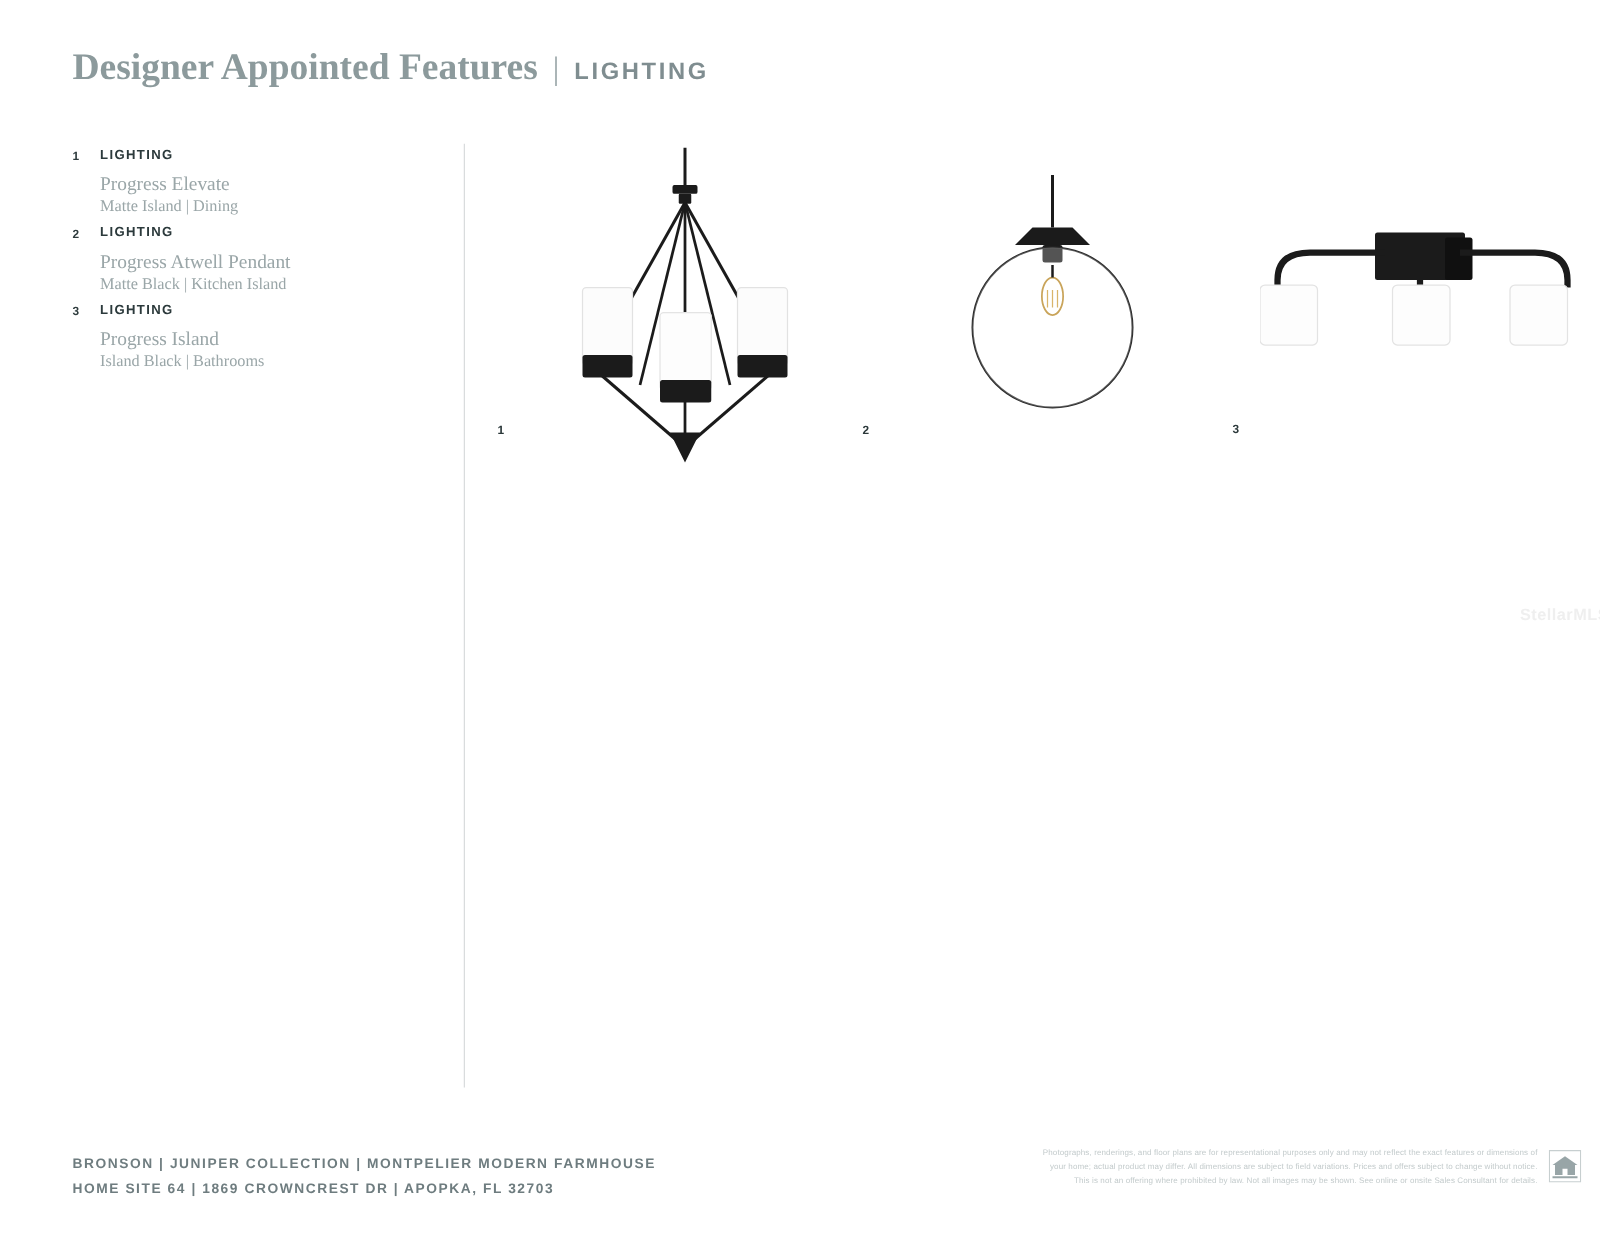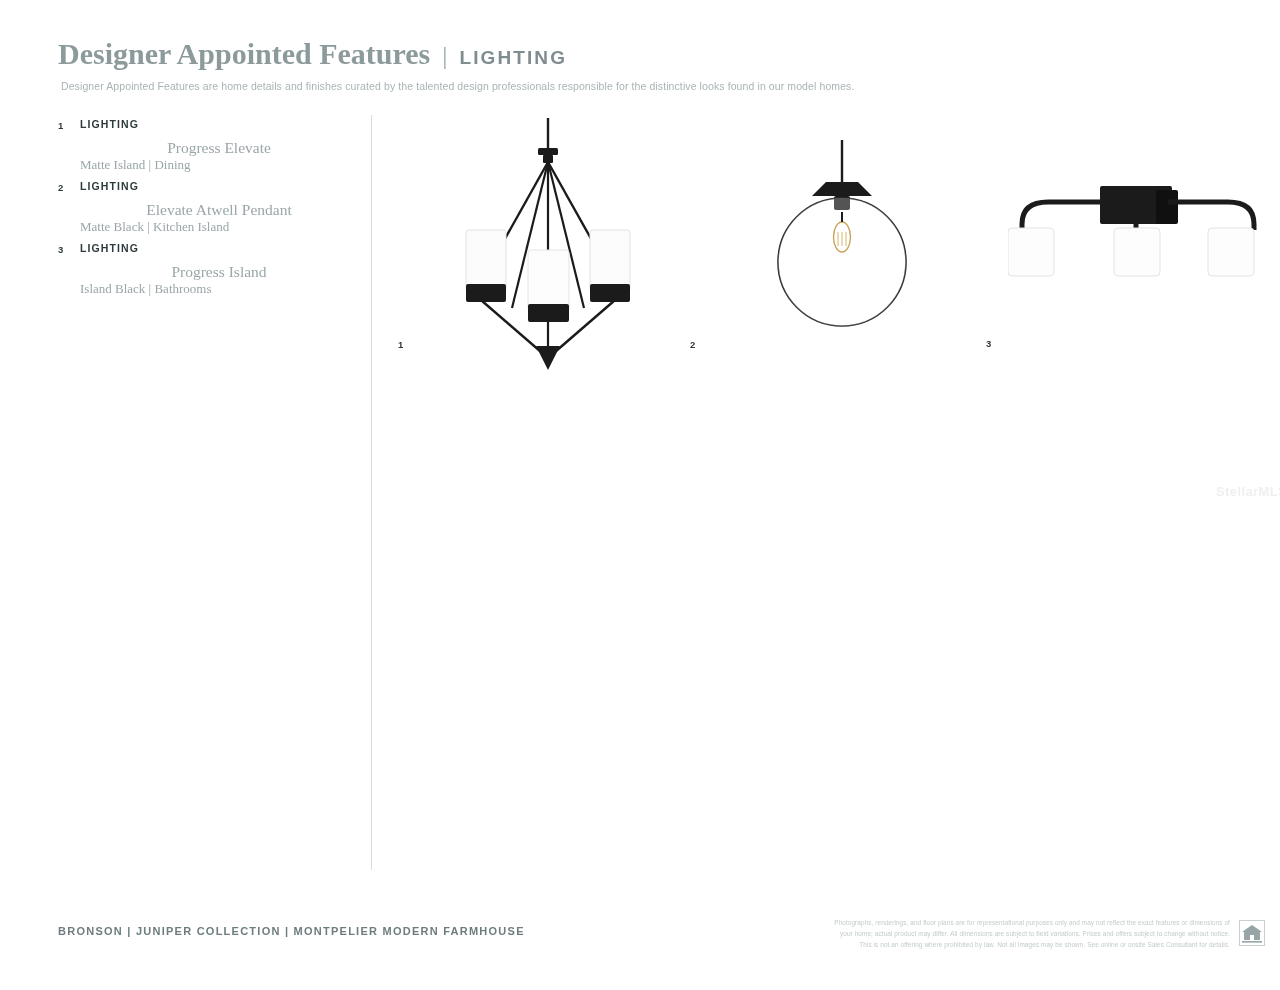--- a/index.html
+++ b/index.html
@@ -101,21 +101,20 @@
     color: #2c3a3c;
     line-height: 1.3;
   }
   .legend-name {
     margin-left: 22px;
     margin-top: 7px;
     font-family: "Liberation Serif", serif;
     font-size: 15.5px;
     color: #9aa6a8;
     line-height: 1.15;
-    text-align: center;
   }
   .legend-desc {
     margin-left: 22px;
     font-family: "Liberation Serif", serif;
     font-size: 13px;
     color: #9aa6a8;
     line-height: 1.35;
     margin-bottom: 6px;
   }
 
@@ -173,38 +172,37 @@
 <body>
 
 <div class="page">
 
   <div class="header">
     <div class="title-line">
       <span class="title-main">Designer Appointed Features</span>
       <span class="title-sep">|</span>
       <span class="title-sub">LIGHTING</span>
     </div>
-    <div class="subtitle">Designer Appointed Features are home details and finishes curated by the talented design professionals responsible for the distinctive looks found in our model homes.</div>
   </div>
 
   <div class="vrule"></div>
 
   <div class="legend">
 
     <div class="legend-item">
       <div class="legend-num">1</div>
       <div class="legend-cat">LIGHTING</div>
       <div class="legend-name">Progress Elevate</div>
       <div class="legend-desc">Matte Island | Dining</div>
     </div>
 
     <div class="legend-item">
       <div class="legend-num">2</div>
       <div class="legend-cat">LIGHTING</div>
-      <div class="legend-name">Elevate Atwell Pendant</div>
+      <div class="legend-name">Progress Atwell Pendant</div>
       <div class="legend-desc">Matte Black | Kitchen Island</div>
     </div>
 
     <div class="legend-item">
       <div class="legend-num">3</div>
       <div class="legend-cat">LIGHTING</div>
       <div class="legend-name">Progress Island</div>
       <div class="legend-desc">Island Black | Bathrooms</div>
     </div>
 
@@ -284,20 +282,21 @@
       <rect x="106" y="48" width="46" height="48" rx="4" fill="#fdfdfd" stroke="#e3e3e3" stroke-width="1"></rect>
       <rect x="200" y="48" width="46" height="48" rx="4" fill="#fdfdfd" stroke="#e3e3e3" stroke-width="1"></rect>
     </svg>
     <div class="fig-label" style="left:-22px; top:158px;">3</div>
   </div>
 
   <div class="watermark">StellarMLS</div>
 
   <div class="footer-left">
     <div>BRONSON | JUNIPER COLLECTION | MONTPELIER MODERN FARMHOUSE</div>
+    <div>HOME SITE 64 | 1869 CROWNCREST DR | APOPKA, FL 32703</div>
   </div>
 
   <div class="footer-right">
     <div>Photographs, renderings, and floor plans are for representational purposes only and may not reflect the exact features or dimensions of</div>
     <div>your home; actual product may differ. All dimensions are subject to field variations. Prices and offers subject to change without notice.</div>
     <div>This is not an offering where prohibited by law. Not all images may be shown. See online or onsite Sales Consultant for details.</div>
   </div>
 
   <div class="eho">
     <svg width="26" height="26" viewBox="0 0 26 26">

